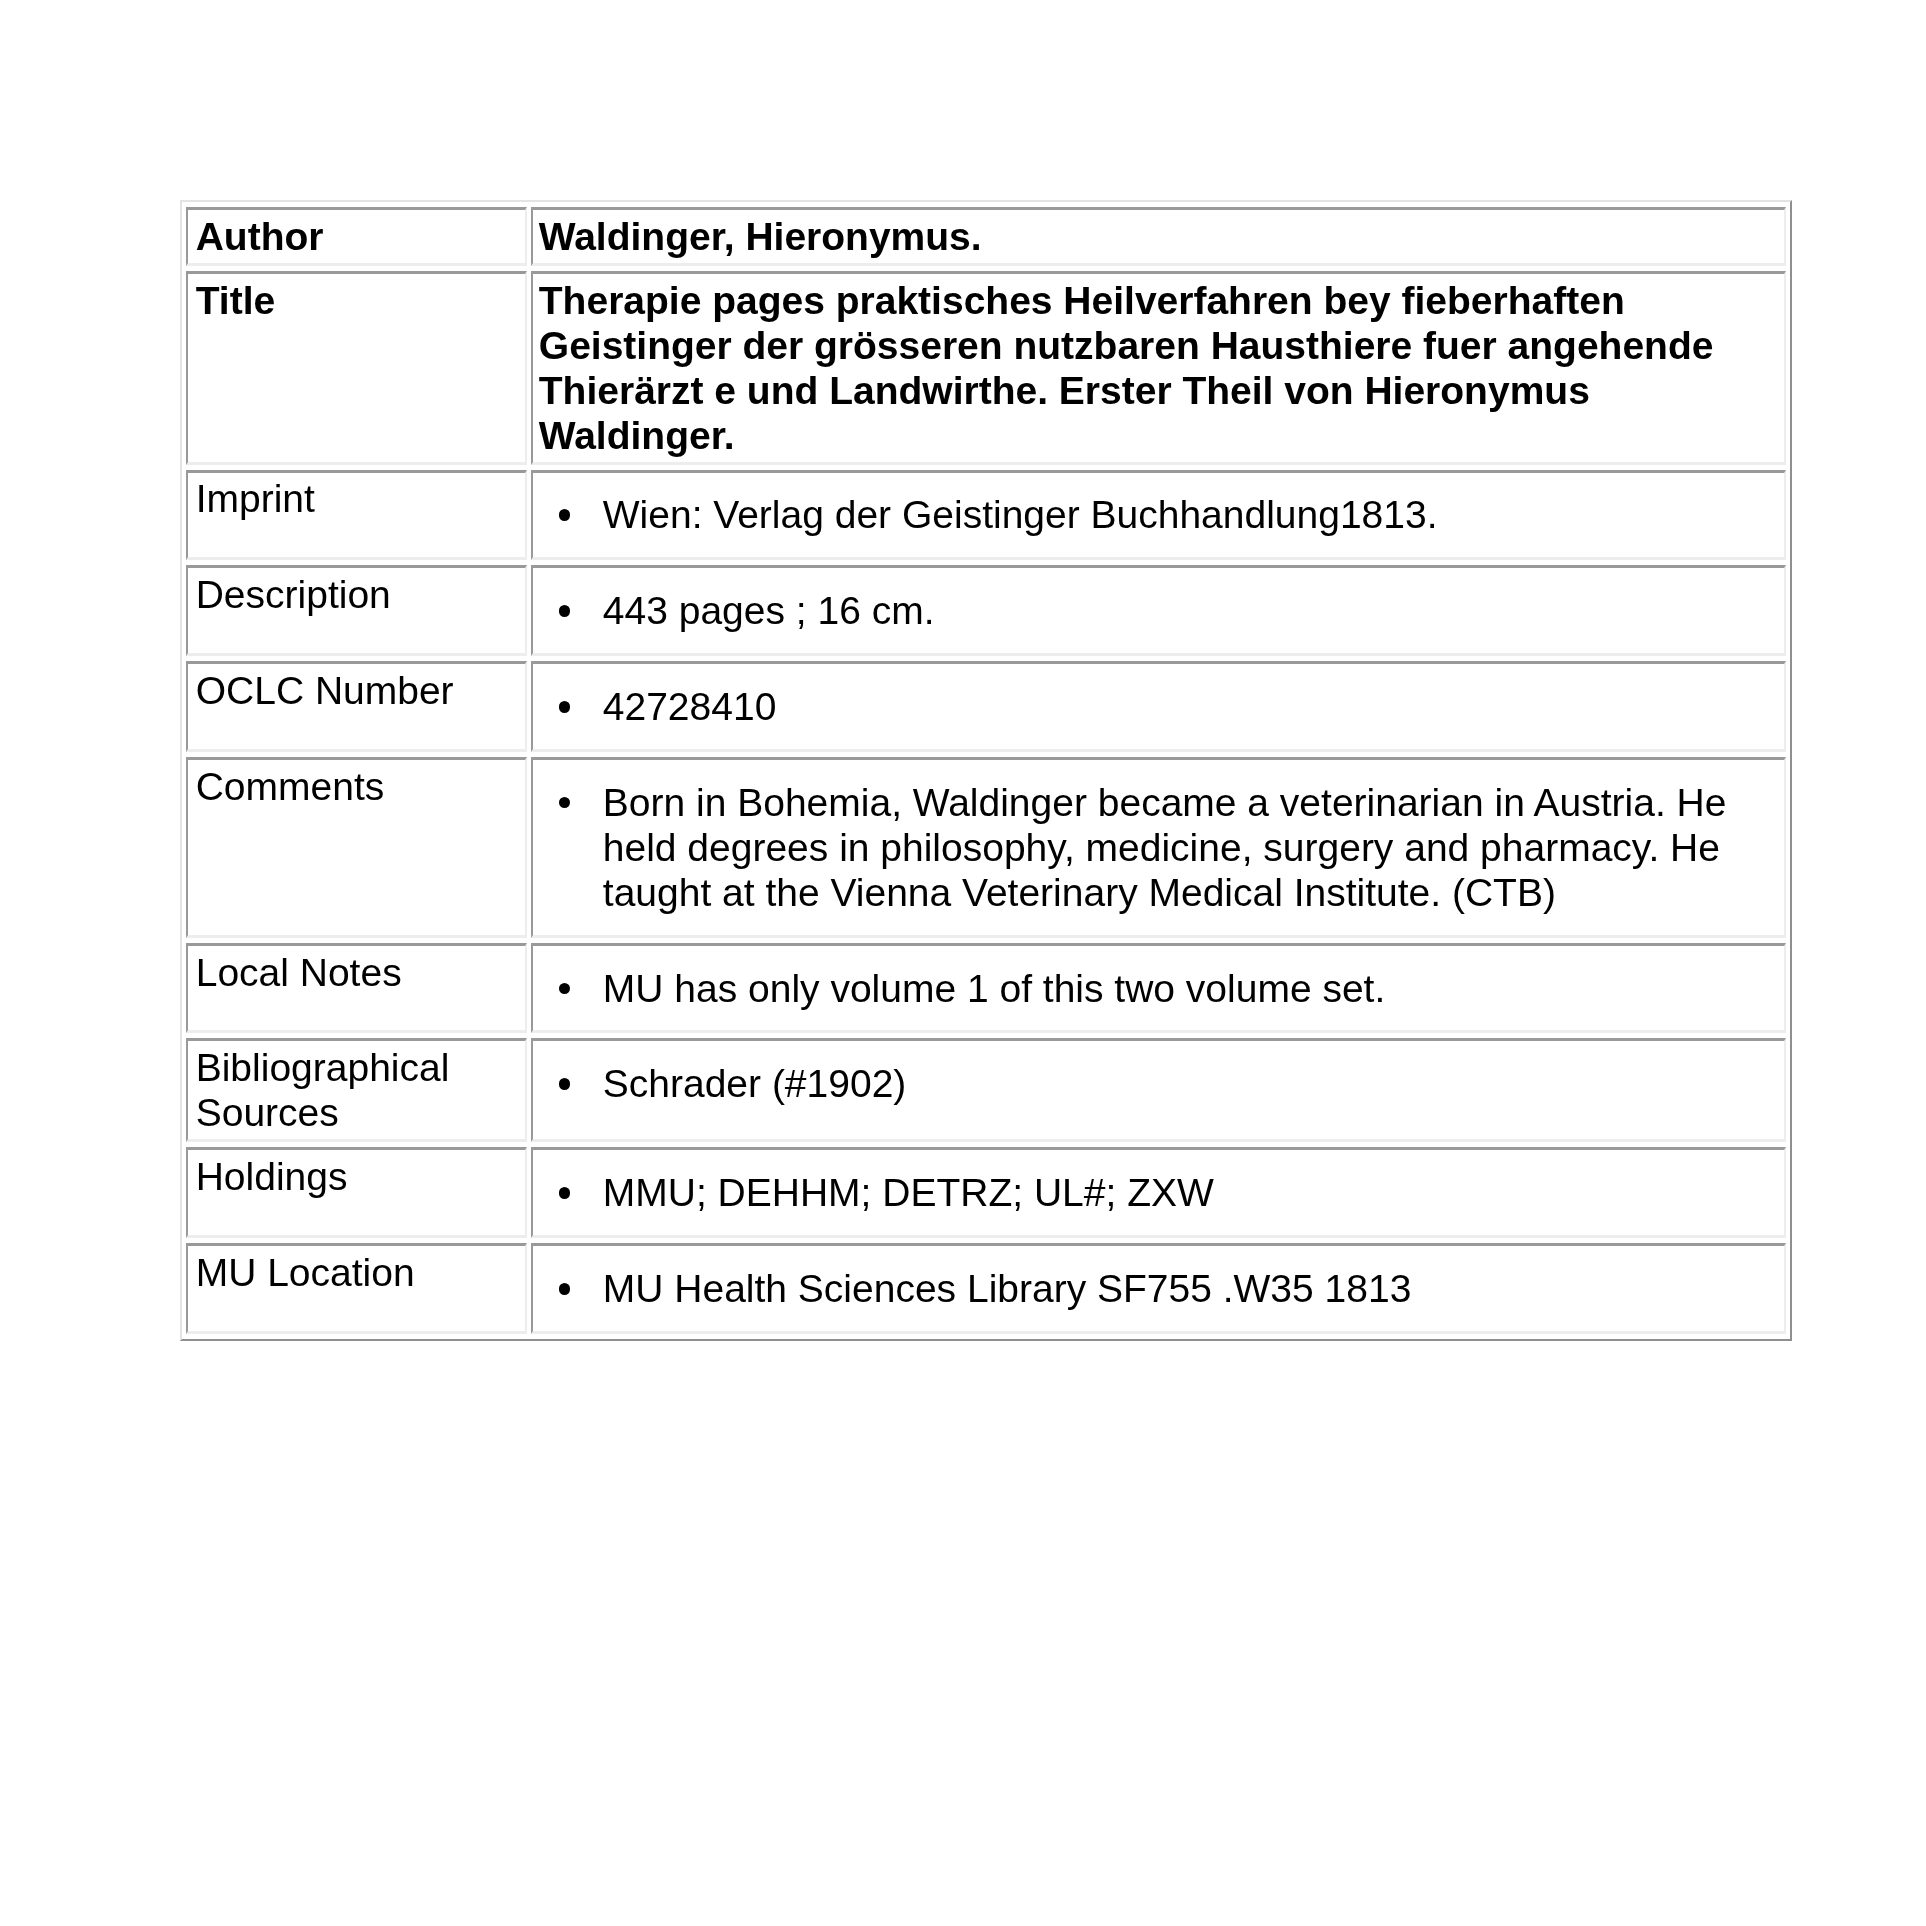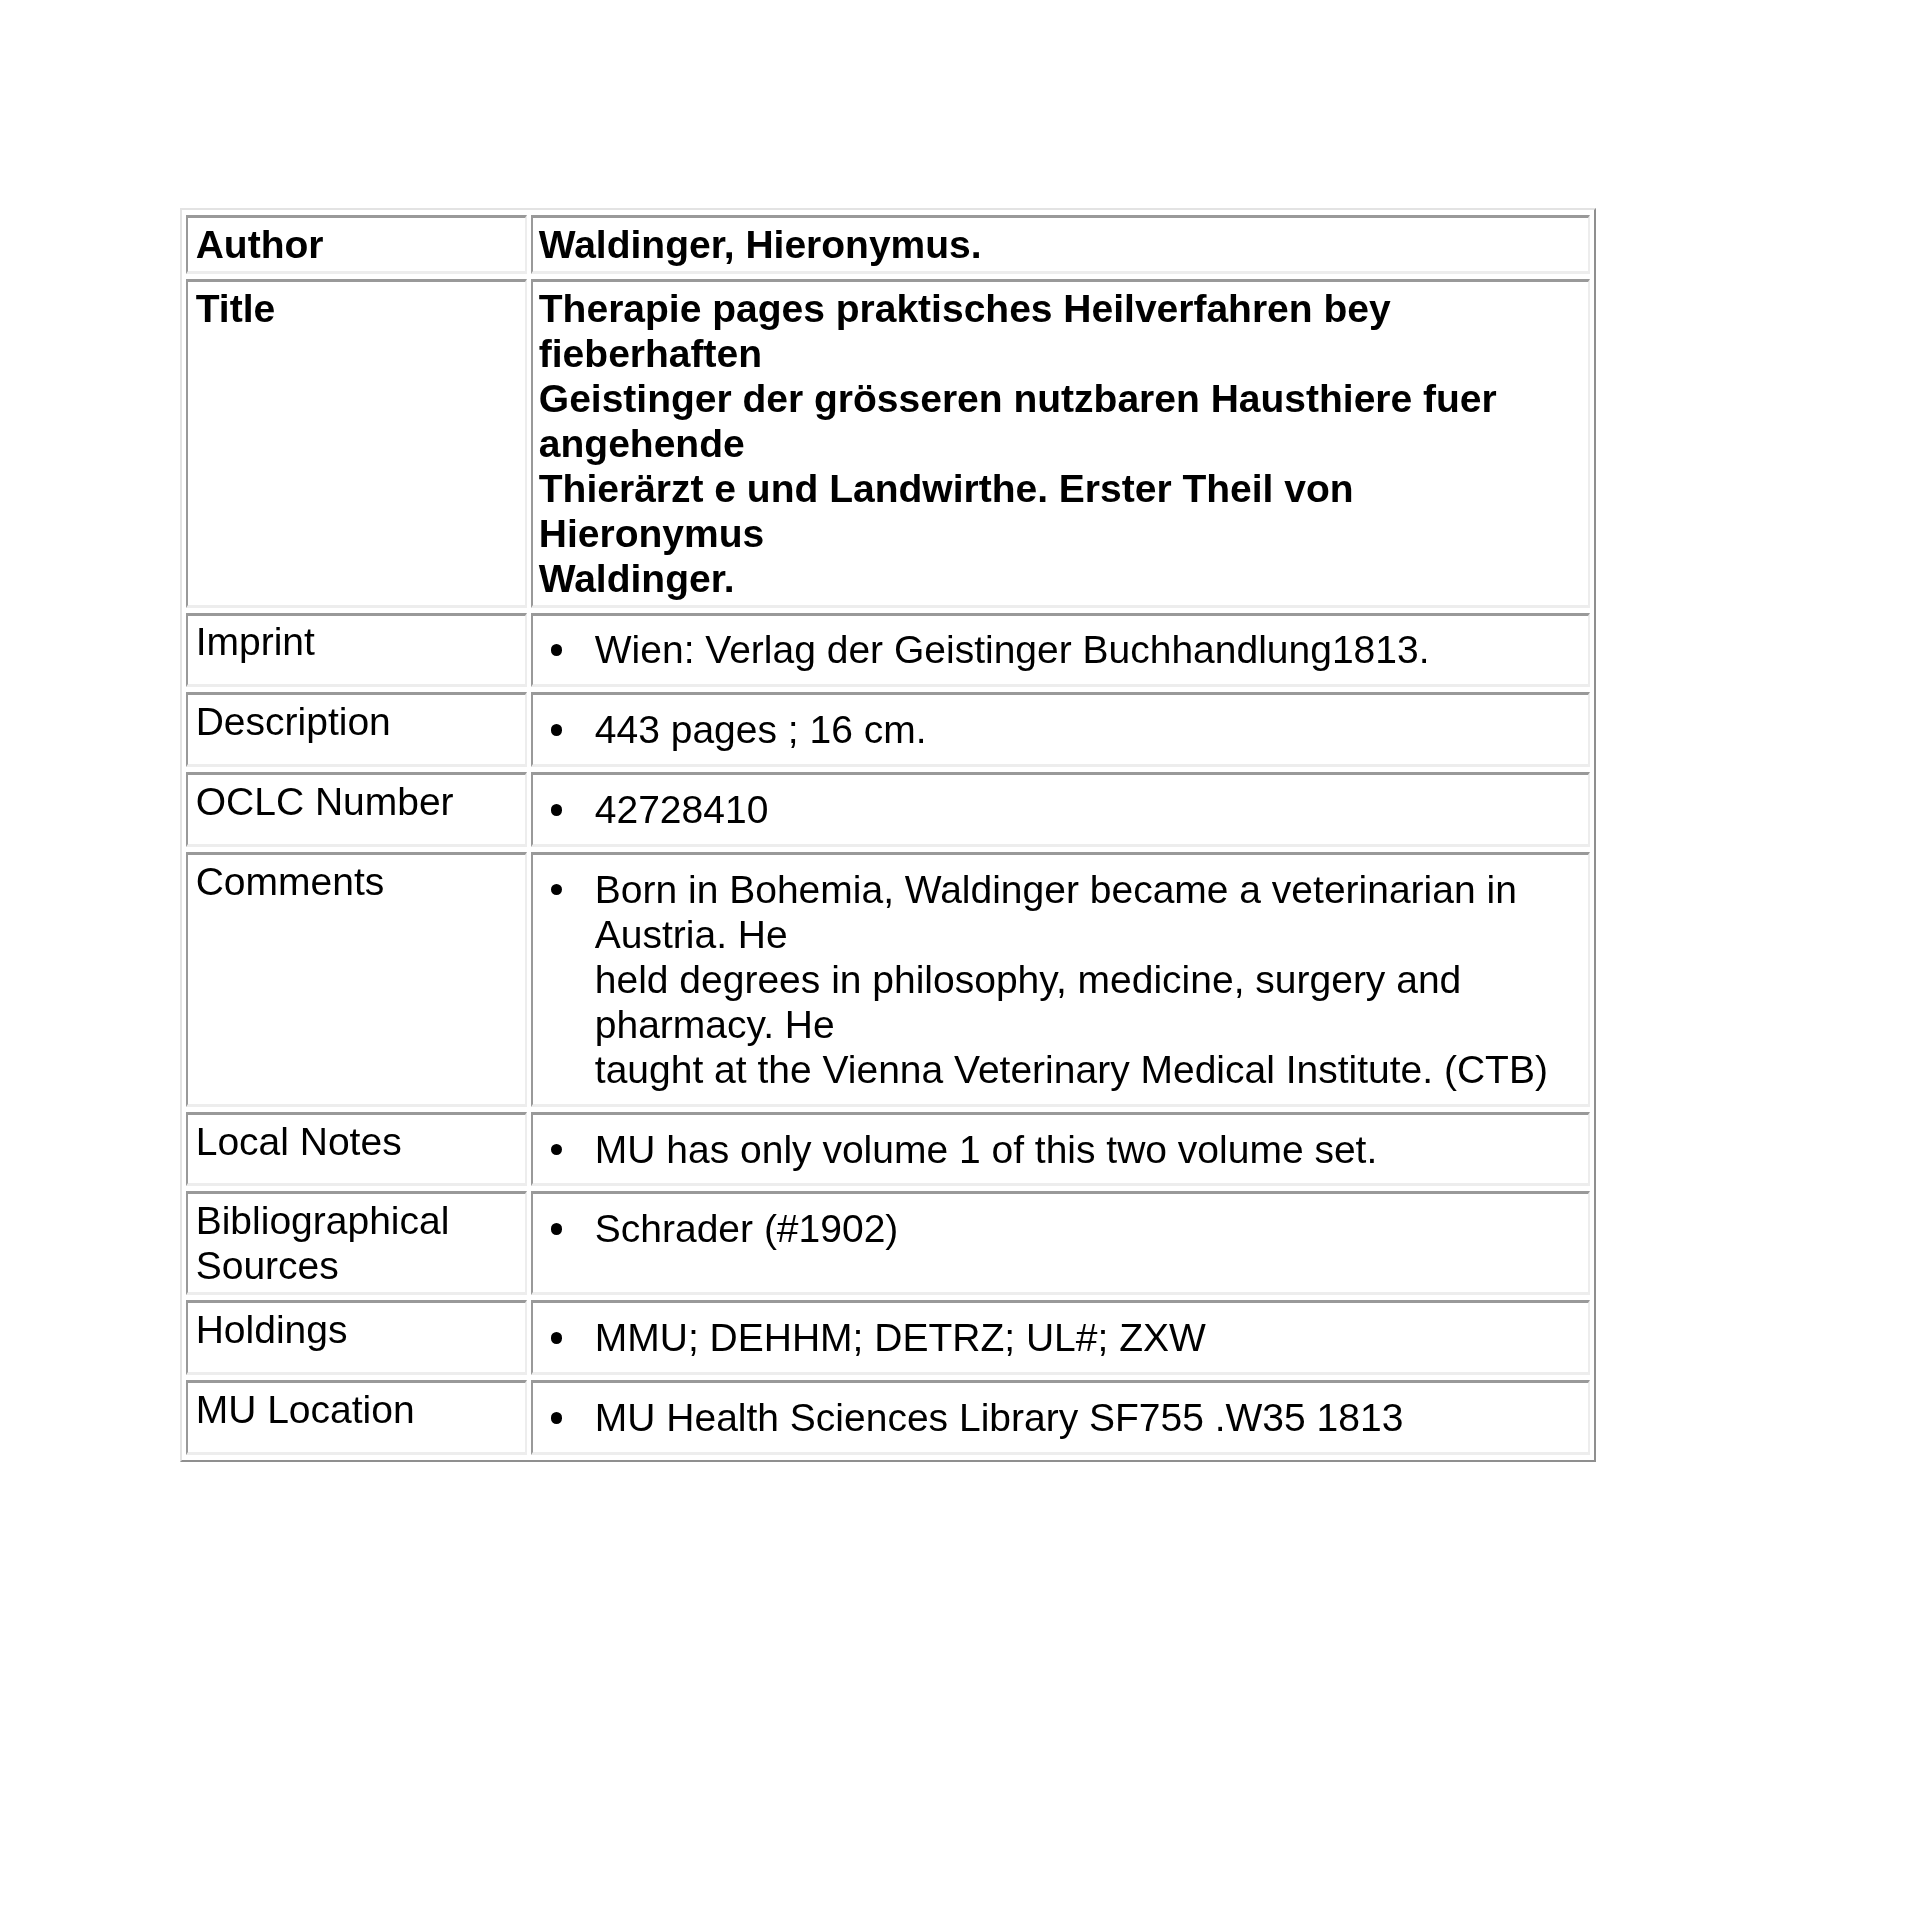--- a/index.html
+++ b/index.html
@@ -20,22 +20,22 @@
     width: 1965px;
     height: 2542px;
     font-family: "Liberation Sans", "DejaVu Sans", sans-serif;
     font-size: 39px;
     line-height: 45px;
     color: var(--text);
   }
   table.catalog {
     position: absolute;
     left: 180px;
-    top: 208px;
-    width: 1416px;
+    top: 200px;
+    width: 1612px;
     table-layout: fixed;
     border-collapse: separate;
     border-spacing: 4.6px 5.4px;
     border-top: 2.7px solid var(--outer-light);
     border-left: 2.7px solid var(--outer-light);
     border-right: 2.7px solid var(--outer-dark);
     border-bottom: 2.7px solid var(--outer-dark);
   }
   col.label-col { width: 341px; }
   td {
@@ -46,21 +46,21 @@
     border-bottom: 3.9px solid var(--cell-light);
     border-right: 2.7px solid var(--cell-light);
     box-sizing: border-box;
     padding: 3.9px 7.7px;
   }
   td.value-cell { padding: 3.9px 5.8px; }
   tr.bold-row td { font-weight: bold; }
   .line { display: block; }
   ul.value-list {
     list-style: none;
-    margin: 8px;
+    margin: 16px;
     padding: 0;
   }
   ul.value-list li {
     position: relative;
     padding-left: 48px;
   }
   ul.value-list li::before {
     content: "";
     position: absolute;
     left: 3.9px;

